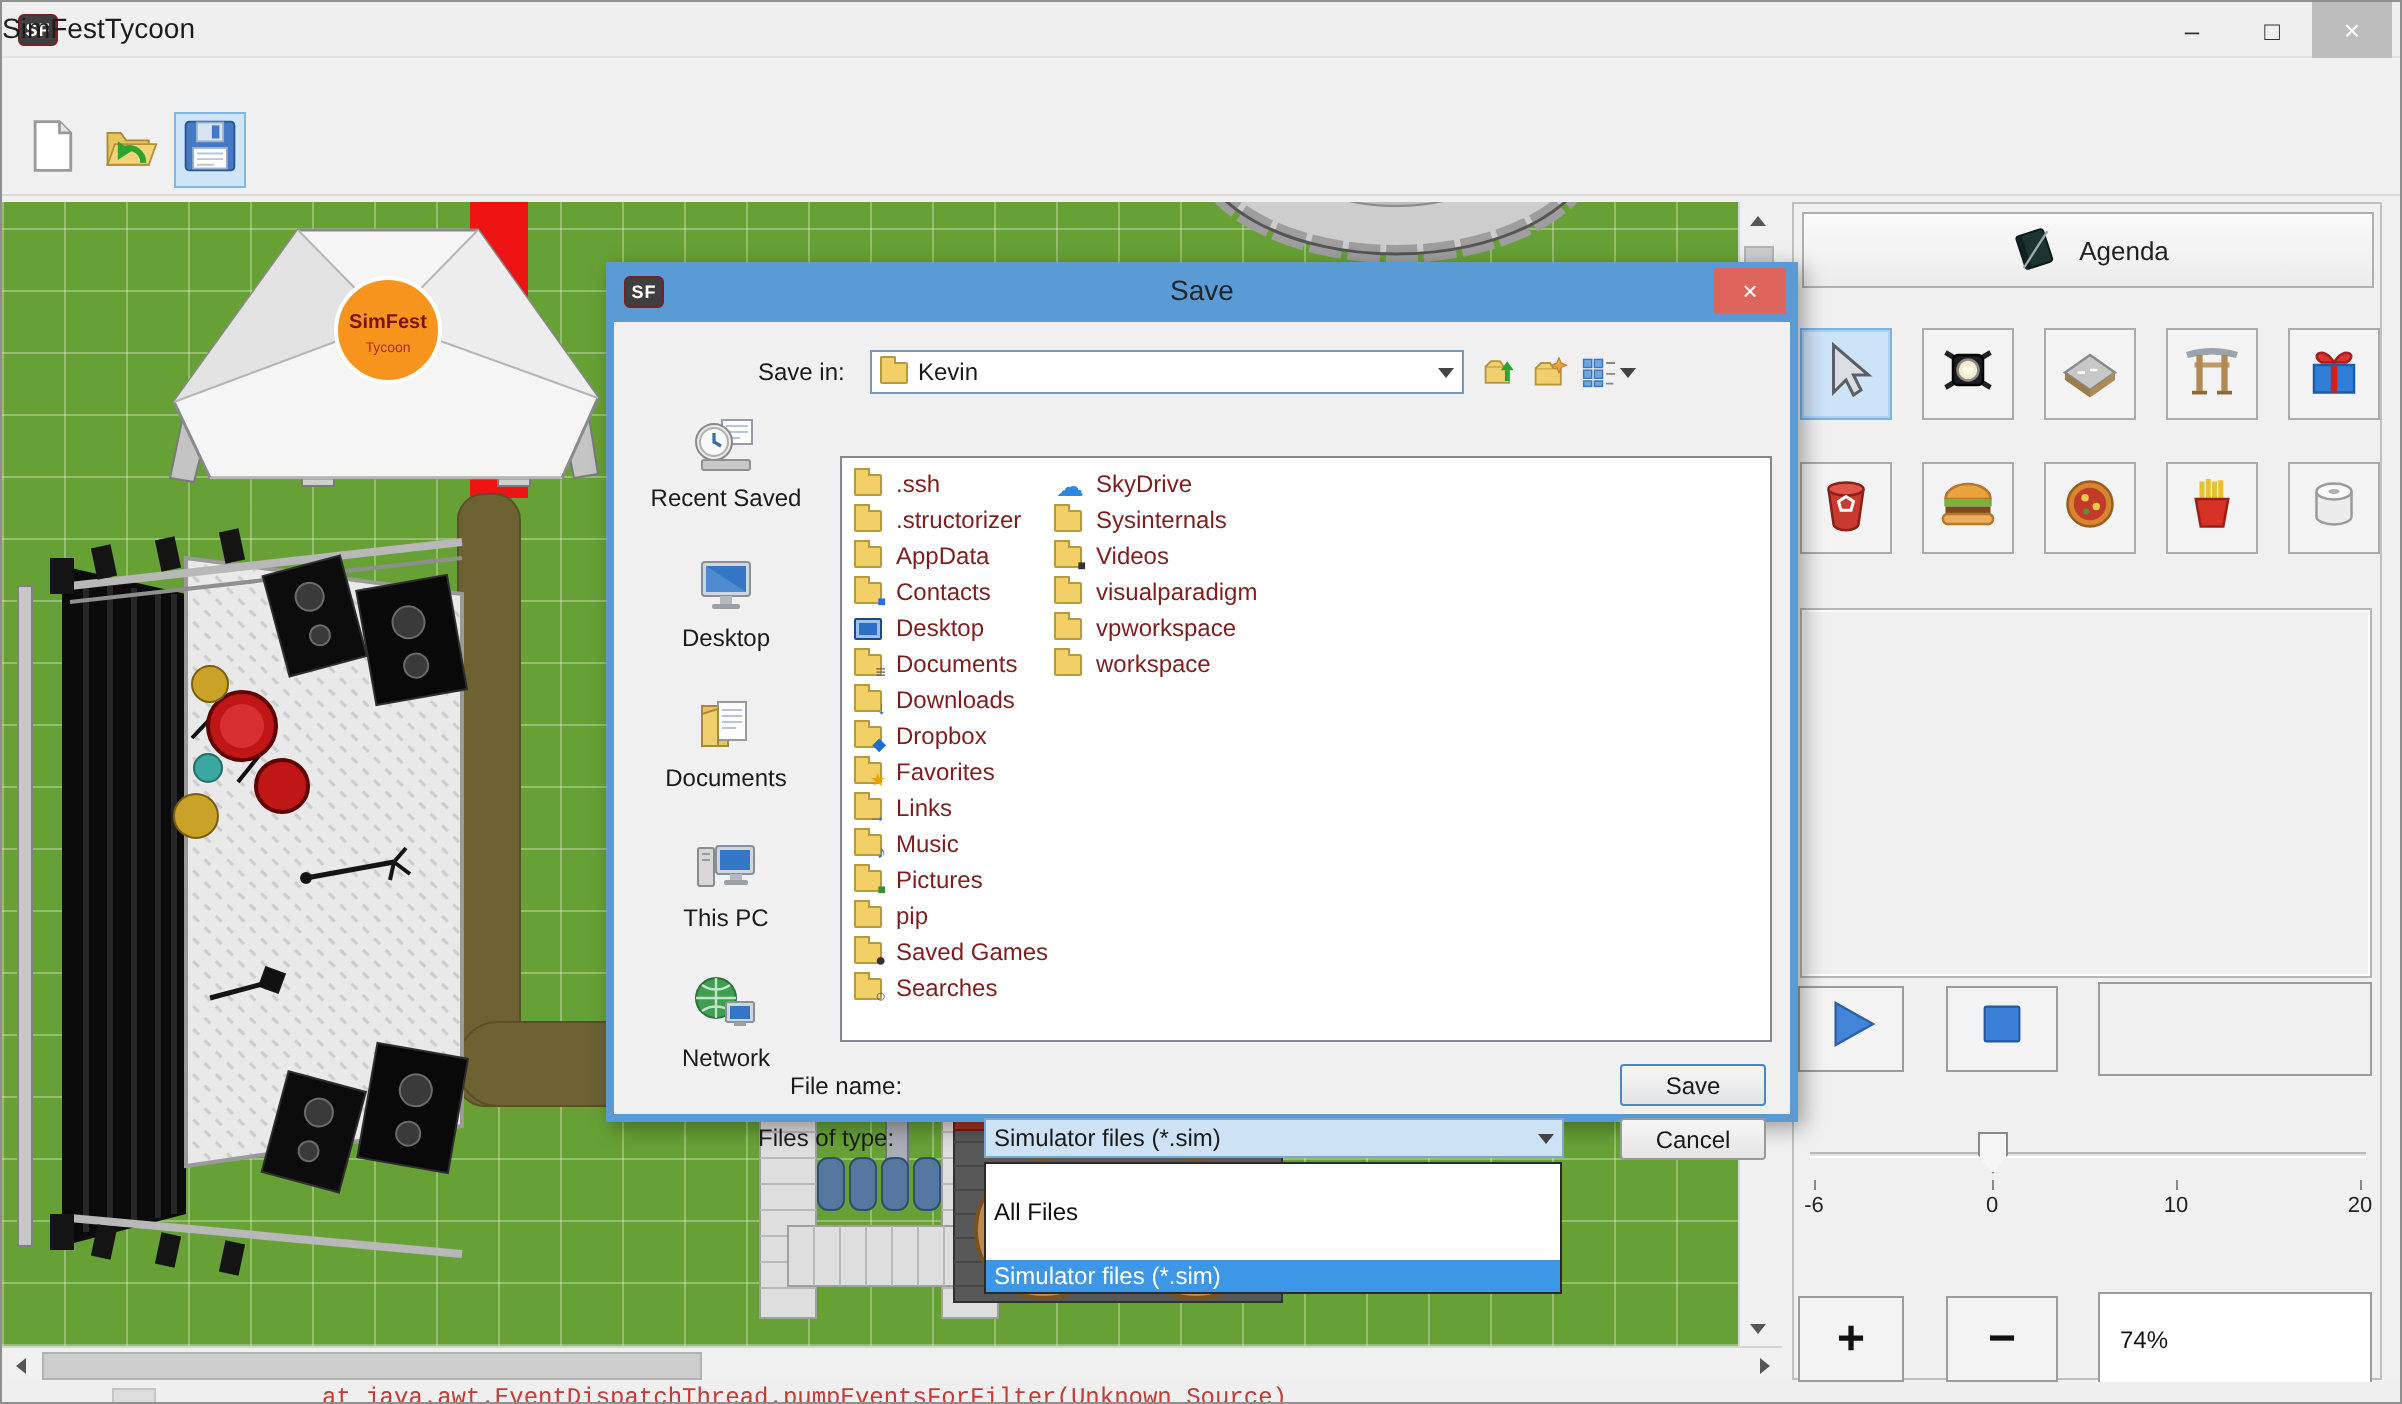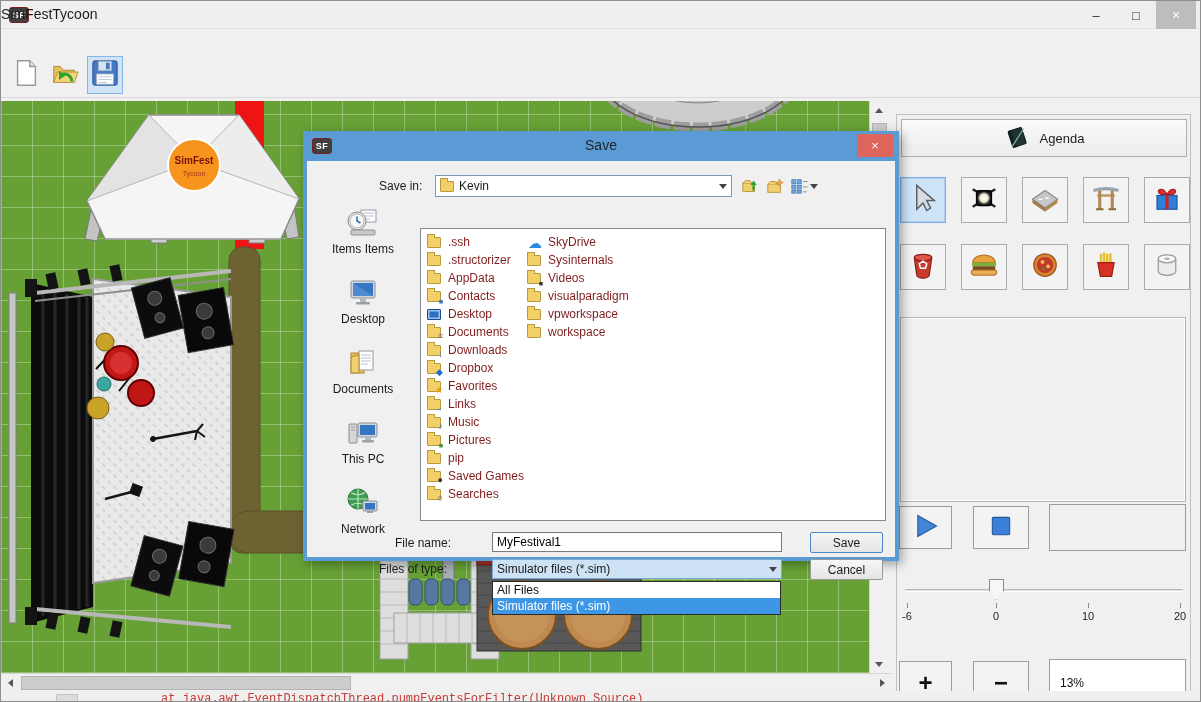--- a/index.html
+++ b/index.html
@@ -37,21 +37,21 @@
   .sb-btn{position:absolute;width:18px;height:18px;display:flex;align-items:center;justify-content:center;}
   .tri{width:0;height:0;}
   .tri.up{border-left:4px solid transparent;border-right:4px solid transparent;border-bottom:5px solid #555;}
   .tri.down{border-left:4px solid transparent;border-right:4px solid transparent;border-top:5px solid #555;}
   .tri.left{border-top:4px solid transparent;border-bottom:4px solid transparent;border-right:5px solid #555;}
   .tri.right{border-top:4px solid transparent;border-bottom:4px solid transparent;border-left:5px solid #555;}
   .vthumb{position:absolute;left:2px;top:22px;width:15px;height:16px;background:#cdcdcd;border:1px solid #b3b3b3;}
   .hthumb{position:absolute;left:20px;top:2px;width:330px;height:14px;background:#cdcdcd;border:1px solid #b3b3b3;}
 
   
-  .right-panel{position:absolute;left:895px;top:100px;width:295px;height:589px;background:#f0f0f0;border:1px solid #c0c0c0;margin-top:13px;}
+  .right-panel{position:absolute;left:895px;top:100px;width:295px;height:589px;background:#f0f0f0;border:1px solid #c0c0c0;}
   .agenda-btn{position:absolute;left:4px;top:4px;width:286px;height:38px;background:linear-gradient(#fafafa,#ececec);
     border:1px solid #b0b0b0;display:flex;align-items:center;justify-content:center;gap:10px;font-size:13px;color:#222;}
   .tool-grid{position:absolute;left:3px;top:62px;display:grid;grid-template-columns:repeat(5,46px);gap:21px 15px;}
   .tool-btn{width:46px;height:46px;background:#f3f3f3;border:1px solid #ababab;display:flex;align-items:center;justify-content:center;}
   .tool-btn.sel{background:#cde3f7;border:1px solid #7cb2e3;box-shadow:inset 0 0 0 1px #aed1f2;}
   .group-box{position:absolute;left:3px;top:202px;width:286px;height:185px;border:1px solid #b5b5b5;box-shadow:inset 0 0 0 1px #fdfdfd;}
   .tr-btn{position:absolute;background:#f3f3f3;border:1px solid #9c9c9c;display:flex;align-items:center;justify-content:center;}
   .tr-empty{position:absolute;left:152px;top:389px;width:137px;height:47px;border:1px solid #9c9c9c;background:#f0f0f0;}
   .slider-track{position:absolute;left:8px;top:474px;width:278px;height:3px;background:#e2e2e2;border-top:1px solid #b8b8b8;border-bottom:1px solid #fff;}
   .slider-thumb{position:absolute;left:92px;top:464px;width:15px;height:21px;background:#f6f6f6;border:1px solid #8a8a8a;
@@ -108,21 +108,21 @@
   .ic-videos::after{content:"■";color:#333;font-size:7px;}
   .ic-contacts::after{content:"■";color:#2a6fd8;font-size:7px;}
   .ic-documents::after{content:"≡";color:#666;}
   .txt-input{position:absolute;height:20px;background:#fff;border:1px solid #7a7a7a;font-size:12px;padding:0 4px;font-family:"Liberation Sans",sans-serif;}
   .dlg-btn{position:absolute;width:73px;height:21px;background:linear-gradient(#f6f6f6,#e4e4e4);border:1px solid #9a9a9a;
     font-size:12px;display:flex;align-items:center;justify-content:center;border-radius:2px;}
   .dlg-btn.default{border-color:#4a86c8;}
   .type-combo{position:absolute;display:flex;align-items:center;background:#cde2f5;border:1px solid #7da7cf;height:20px;padding:0 4px;}
   .type-combo .chev{margin-left:auto;}
   .type-popup{position:absolute;left:185px;top:420px;width:289px;background:#fff;border:1px solid #2a2a2a;z-index:60;}
-  .type-option{height:16px;line-height:16px;padding-left:4px;font-size:12px;color:#111;white-space:nowrap;}
+  .type-option{height:16px;line-height:16px;padding-left:4px;font-size:12px;color:#111;white-space:nowrap;margin-top:16px;}
   .type-option.sel{background:#3d97e6;color:#fff;}
 </style>
 </head>
 <body>
 
 <div class="app">
 
   <div class="titlebar">
     <span class="sf-badge">SF</span>
     <div class="win-title">SimFestTycoon</div>
@@ -425,21 +425,21 @@
     <span class="slider-label" style="left:99px">0</span>
     <span class="slider-label" style="left:191px">10</span>
     <span class="slider-label" style="left:283px">20</span>
     <div class="tr-btn" style="left:2px;top:546px;width:53px;height:43px">
       <span class="pm">+</span>
     </div>
     <div class="tr-btn" style="left:76px;top:546px;width:56px;height:43px">
       <span class="pm">−</span>
     </div>
     <div class="zoom-field">
-      <span>13%</span>
+      <span>74%</span>
     </div>
   </div>
 
   <div class="bottom-strip">
     <div class="console-chip"></div>
     <span class="console-text">at java.awt.EventDispatchThread.pumpEventsForFilter(Unknown Source)</span>
   </div>
 
   <div class="dialog">
     <div class="dlg-titlebar">
@@ -487,21 +487,21 @@
 
       <div class="side-item" style="top:46px">
         <span><svg viewBox="0 0 34 30" width="34" height="30">
               <rect x="15" y="3" width="15" height="12" fill="#fdfdfd" stroke="#99a"></rect>
               <path d="M17,6 h11 M17,9 h11 M17,12 h7" stroke="#b8c4d8"></path>
               <circle cx="11" cy="14" r="9" fill="#e9e9e9" stroke="#8a8a8a"></circle>
               <circle cx="11" cy="14" r="7" fill="#f8f8f8" stroke="#b0b0b0"></circle>
               <path d="M11,9.5 v4.5 l3.5,2" stroke="#3a6fa5" stroke-width="1.6" fill="none"></path>
               <rect x="5" y="23" width="24" height="5" rx="1" fill="#c9c9c9" stroke="#909090"></rect>
             </svg></span>
-        <span class="si-lb">Items Items</span>
+        <span class="si-lb">Recent Saved</span>
       </div>
       <div class="side-item" style="top:116px">
         <span><svg viewBox="0 0 34 30" width="34" height="30">
               <rect x="5" y="4" width="24" height="17" rx="1.5" fill="#cfd6de" stroke="#8a9098"></rect>
               <rect x="7" y="6" width="20" height="13" fill="#3576c4"></rect>
               <path d="M7,6 l20,13 h-20 z" fill="#5b94d6" opacity="0.7"></path>
               <rect x="14" y="21" width="6" height="4" fill="#b5b9bd"></rect>
               <rect x="10" y="25" width="14" height="2.5" rx="1" fill="#9aa0a6"></rect>
             </svg></span>
         <span class="si-lb">Desktop</span>
@@ -618,21 +618,20 @@
             <span class="fi ic-folder"></span>
             <span class="flabel">vpworkspace</span>
           </div>
           <div class="file-item">
             <span class="fi ic-folder"></span>
             <span class="flabel">workspace</span>
           </div>
         </div>
 
       <span class="lbl" style="left:88px;top:375px">File name:</span>
-      <input class="txt-input" style="left: 185px; top: 371px; width: 290px;" value="MyFestival1">
       <div class="dlg-btn default" style="left:503px;top:371px">Save</div>
 
       <span class="lbl" style="left:72px;top:401px">Files of type:</span>
       <div class="type-combo" style="left:185px;top:398px;width:290px">
         <span>Simulator files (*.sim)</span>
         <span class="chev"></span>
       </div>
       <div class="dlg-btn" style="left:503px;top:398px">Cancel</div>
 
       <div class="type-popup">

